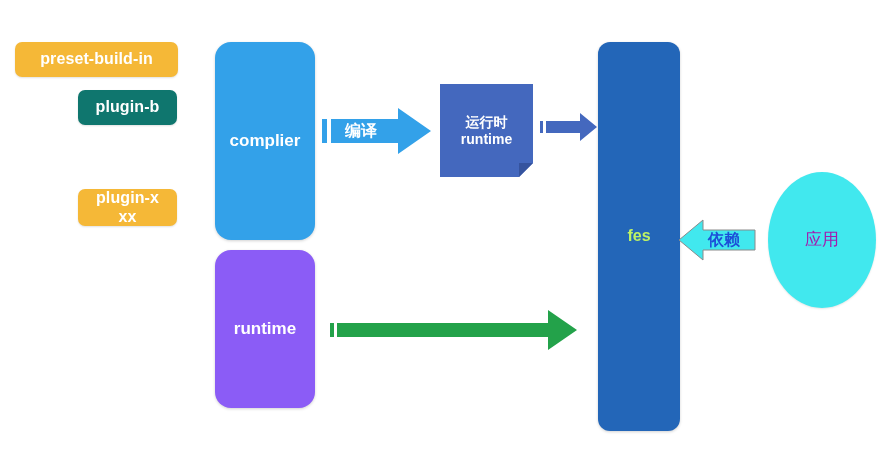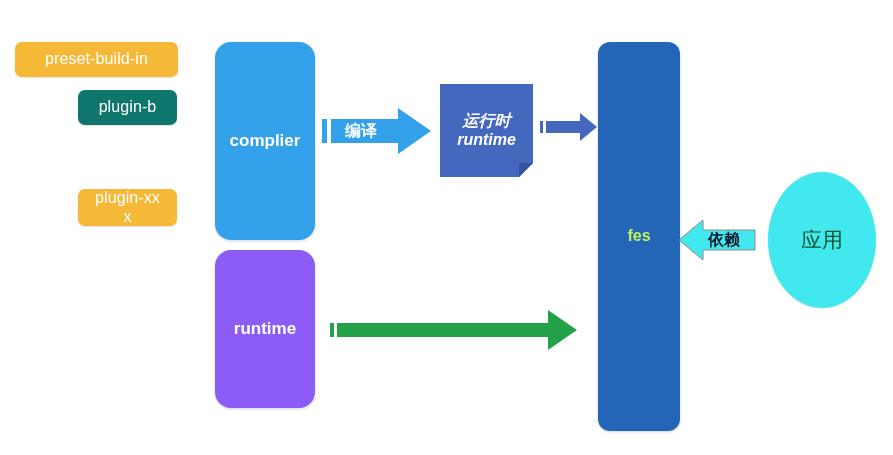--- a/index.html
+++ b/index.html
@@ -27,40 +27,39 @@
     justify-content: center;
     text-align: center;
     line-height: 1.15;
   }
 
   
   .chip {
     border-radius: 7px;
     color: #ffffff;
     font-size: 16px;
-    font-weight: 400;
+    font-weight: 700;
     letter-spacing: .1px;
     box-shadow: 0 1px 2px rgba(0,0,0,.12);
   }
 
   
   .rbox {
     border-radius: 16px;
     color: #ffffff;
     font-size: 17px;
     font-weight: 600;
     box-shadow: 0 1px 3px rgba(0,0,0,.18);
   }
 
   
   .doc {
     color: #ffffff;
-    font-size: 16px;
-    font-weight: 600;
-    font-style: italic;
+    font-size: 14px;
+    font-weight: 600;
   }
   .doc .doc-shape {
     position: absolute;
     inset: 0;
   }
   .doc .doc-label {
     position: relative;
     z-index: 2;
     width: 100%;
     padding: 0 6px;
@@ -80,41 +79,41 @@
     left: -1px;
     right: -2px;
     bottom: -4px;
     height: 4px;
     overflow: hidden;
   }
 
   
   .ellipse {
     border-radius: 50%;
-    color: #14532d;
-    font-size: 21px;
+    color: #a21caf;
+    font-size: 17px;
     box-shadow: 0 1px 2px rgba(0,0,0,.10);
   }
 
   
   .arrow {
     position: absolute;
   }
   .arrow svg { display: block; overflow: visible; }
   .arrow-label {
     position: absolute;
     display: flex;
     align-items: center;
     justify-content: center;
     font-size: 16px;
     font-weight: 600;
     white-space: nowrap;
   }
   .lbl-white { color: #ffffff; text-align: center; }
-  .lbl-black { color: #0f172a; }
+  .lbl-black { color: #1d4ed8; }
 </style>
 </head>
 <body>
 
 <div id="canvas">
 
   <div class="node chip" style="left:15px; top:42px; width:163px; height:35px; background:#F5B837;">
     <span>preset-build-in</span>
   </div>
 

